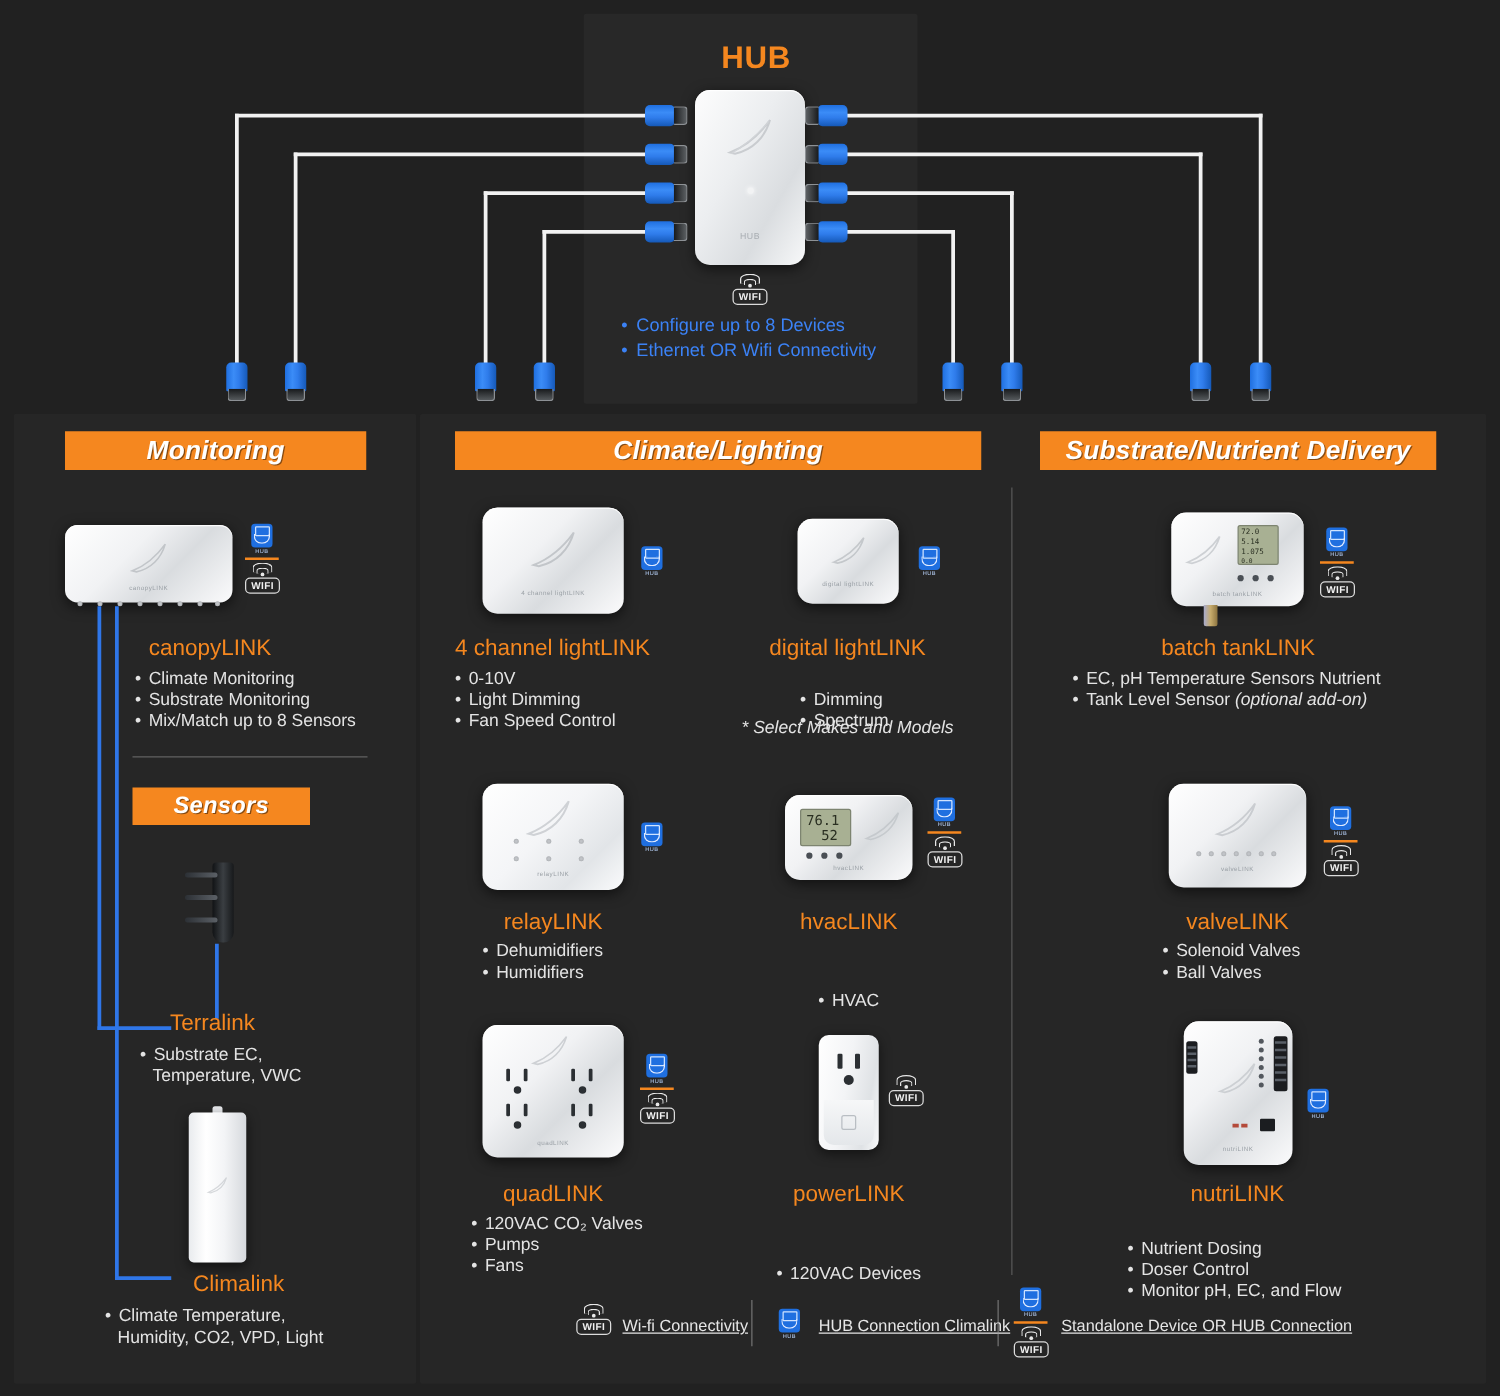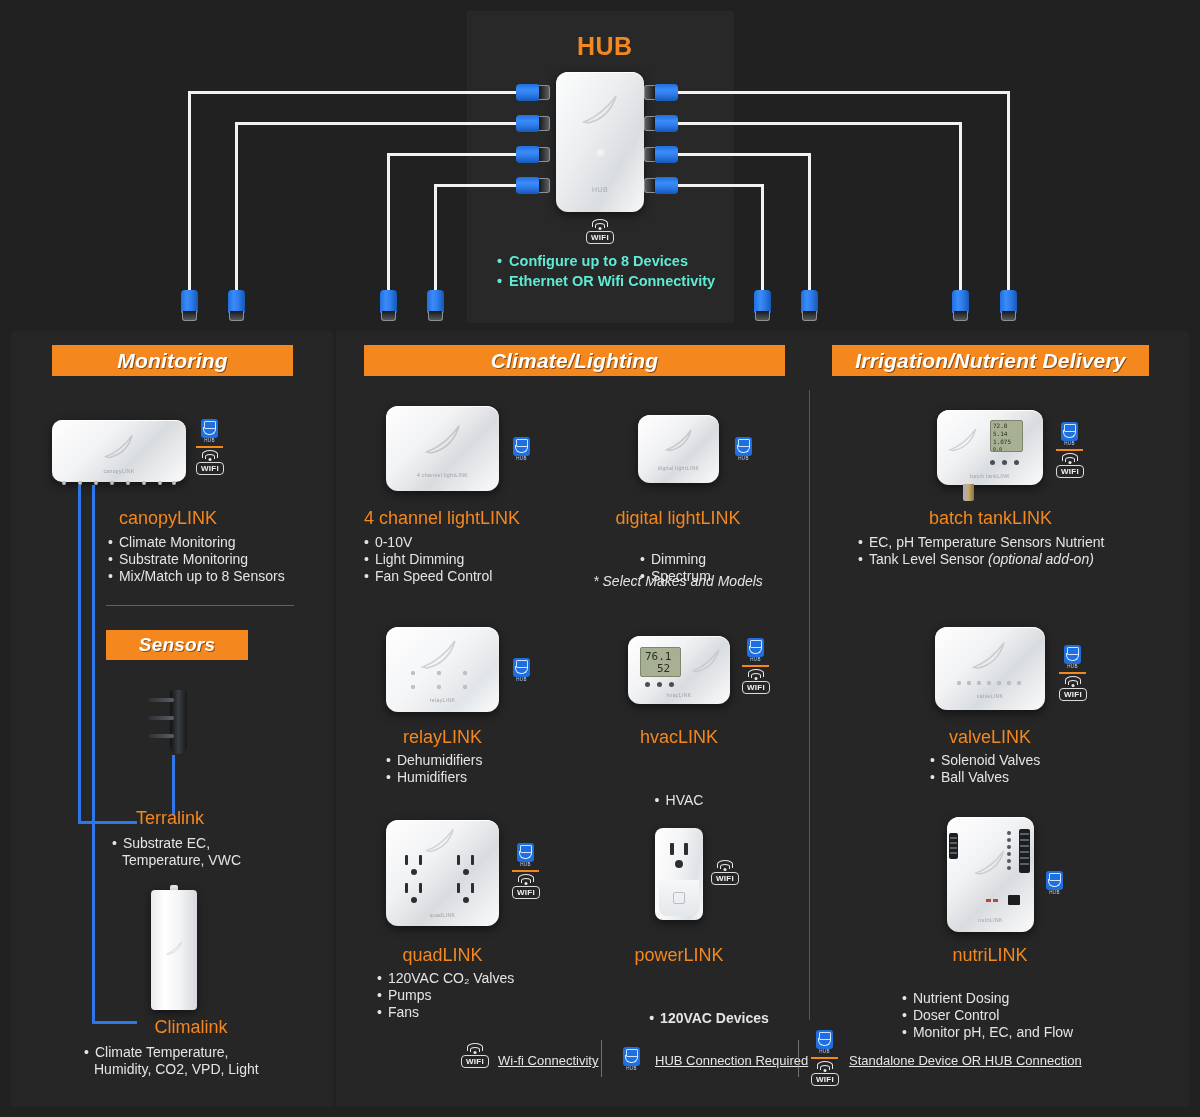--- a/index.html
+++ b/index.html
@@ -33,21 +33,21 @@
   .bullets{
     position:absolute; font-size:14px; line-height:17px; color:#e4e4e4;
   }
   .bullets .li{ white-space:nowrap; }
   .bullets .li::before{ content:"\2022"; margin-right:6px; color:#e4e4e4; }
   .bullets .li.nodot::before{ content:""; margin-right:0; }
   .bullets.center{ text-align:center;margin-top:40px; }
   .note-italic{ font-style:italic; }
 
   
-  .hub-bullets{ position:absolute; font-size:14.5px; line-height:20px; color:#5eead4;font-weight:bold;}
+  .hub-bullets{ position:absolute; font-size:14.5px; line-height:20px; color:#3b82f6;}
   .hub-bullets .li::before{ content:"\2022"; margin-right:7px;}
 
   
   .cable{ position:absolute; background:#f2f2f2; }
   .cable.v{ width:3px; }
   .cable.h{ height:3px; }
 
   
   .plug-down{ position:absolute; width:17px; height:32px; }
   .plug-down .body{ position:absolute; left:0; top:0; width:17px; height:23px;
@@ -491,25 +491,25 @@
 </div>
 <div class="badge-wifi" style="left:708px; top:860px;">
   <div class="arcs">
       <div class="arc a1"></div>
       <div class="arc a2"></div>
       <div class="dot"></div>
     </div>
   <div class="pill">WIFI</div>
 </div>
 <div class="dev-name" style="left:619px; top:945px; width:120px;">powerLINK</div>
-<div class="bullets center" style="left:639px; top:970px; width:140px;font-weight:bold;">
+<div class="bullets center" style="left:609px; top:970px; width:140px;">
   <div class="li">120VAC Devices</div>
 </div>
 
-<div class="orange-bar" style="left:832px; top:345px; width:317px; height:31px; font-size:21px;">Irrigation/Nutrient Delivery</div>
+<div class="orange-bar" style="left:832px; top:345px; width:317px; height:31px; font-size:21px;">Substrate/Nutrient Delivery</div>
 
 <div class="devbox" style="left:937px; top:410px; width:106px; height:75px;">
   <svg class="leaf" style="left:10px; top:16px;" width="32" height="27" viewBox="0 0 40 34">
     <path d="M4 30 C14 26 26 18 36 4 C32 18 22 28 8 31 Z" fill="none" stroke="#a9aeb3" stroke-width="1.8"></path>
   </svg>
   <div class="lcd" style="left:53px; top:10px; width:33px; height:32px;">
     <div class="seg" style="left:2px; top:1px; font-size:6px;">72.0</div>
     <div class="seg" style="left:2px; top:9px; font-size:6px;">5.14</div>
     <div class="seg" style="left:2px; top:17px; font-size:6px;">1.075</div>
     <div class="seg" style="left:2px; top:25px; font-size:5px;">0.0</div>
@@ -635,21 +635,21 @@
 </div>
 <div class="legend-text" style="left:498px; top:1053px;">Wi-fi Connectivity</div>
 <div class="legend-div" style="left:601px; top:1040px; height:37px;"></div>
 
 <div class="badge-hub" style="left:621px; top:1047px;">
   <div class="pl"></div>
     <div class="scr"></div>
     <div class="chev"></div>
   <div class="lb">HUB</div>
 </div>
-<div class="legend-text" style="left:655px; top:1053px;">HUB Connection Required</div>
+<div class="legend-text" style="left:655px; top:1053px;">HUB Connection Climalink</div>
 <div class="legend-div" style="left:798px; top:1040px; height:37px;"></div>
 
 <div class="badge-hub" style="left:814px; top:1030px;">
   <div class="pl"></div>
     <div class="scr"></div>
     <div class="chev"></div>
   <div class="lb">HUB</div>
 </div>
 <div class="badge-sep" style="left:811px; top:1057px; width:27px;"></div>
 <div class="badge-wifi" style="left:808px; top:1061px;">

